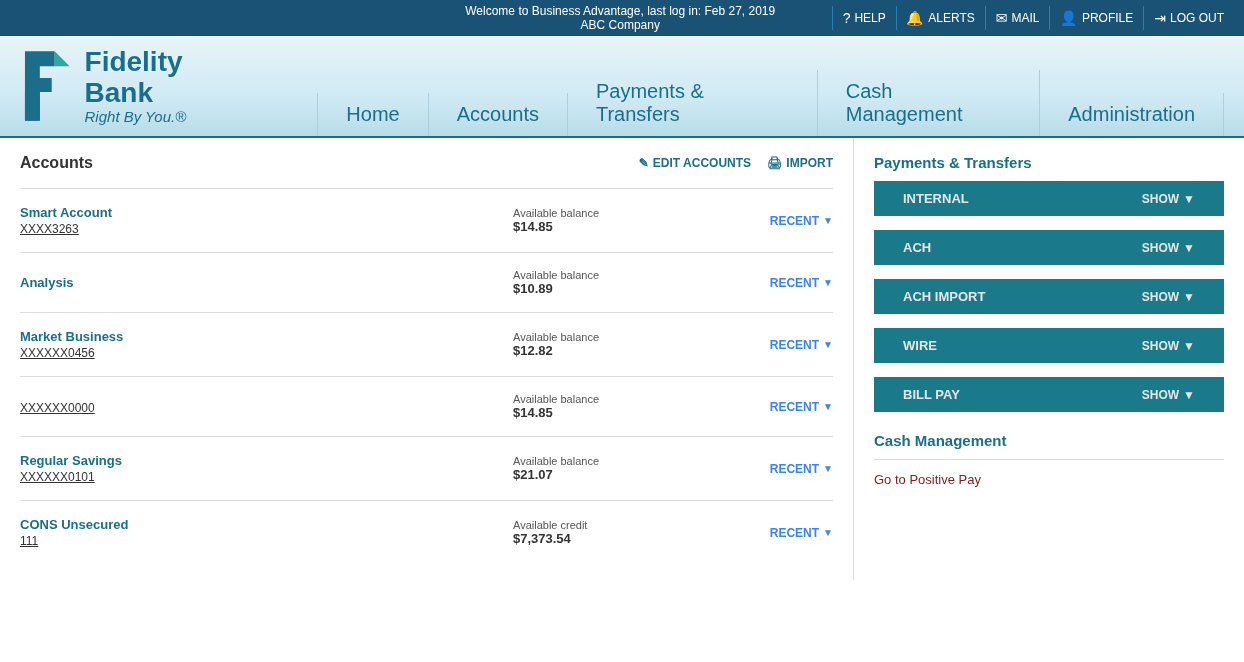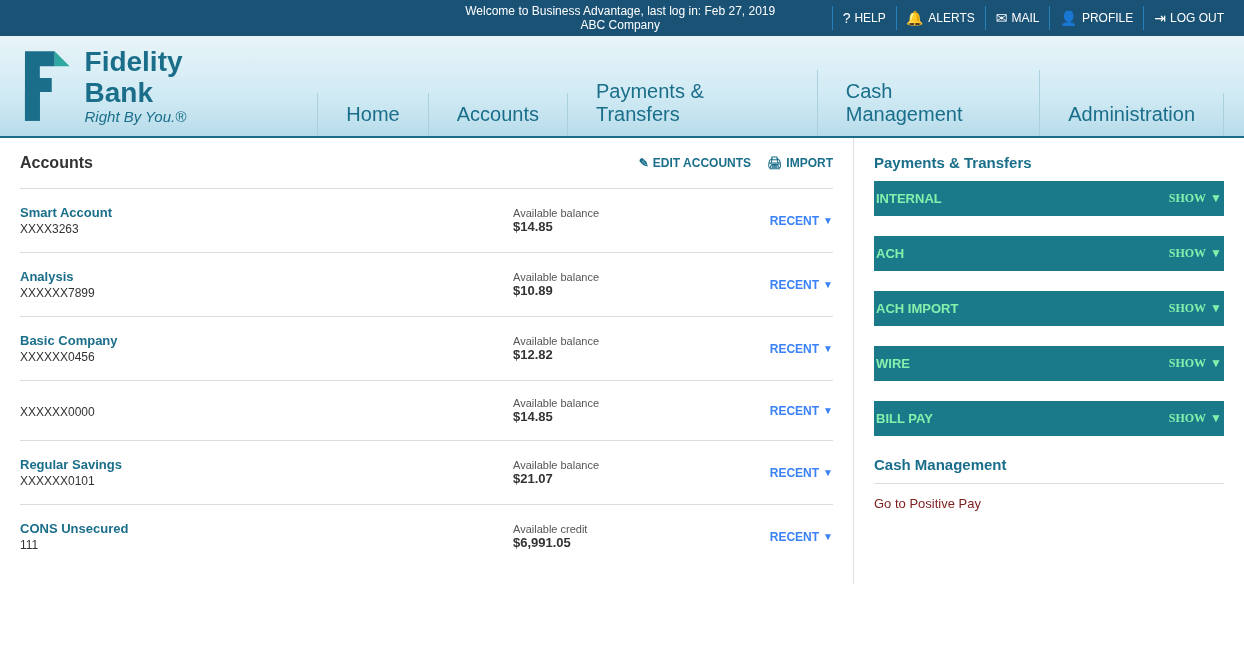--- a/index.html
+++ b/index.html
@@ -133,20 +133,21 @@
     .account-name {
       color: #1a6e8a;
       font-size: 13px;
       font-weight: bold;
       cursor: pointer;
     }
     .account-number {
       color: #333;
       font-size: 12px;
       margin-top: 2px;
+      text-decoration: underline;
     }
     .account-balance-area { }
     .balance-label {
       font-size: 11px;
       color: #555;
     }
     .balance-amount {
       font-size: 13px;
       color: #333;
       font-weight: bold;
@@ -172,36 +173,35 @@
     .panel-section-title {
       font-size: 15px;
       font-weight: bold;
       color: #1a6e8a;
       margin-bottom: 10px;
     }
 
     
     .payment-btn {
       background: #1a7a8a;
-      color: #86efac;
+      color: #e5e5e5;
       display: flex;
       justify-content: space-between;
       align-items: center;
-      padding: 10px 2px;
-      margin-bottom: 20px;
+      padding: 10px 29px;
+      margin-bottom: 14px;
       cursor: pointer;
       font-size: 13px;
       font-weight: bold;
     }
     .show-label {
       display: flex;
       align-items: center;
       gap: 4px;
       font-size: 12px;
-      font-family: Liberation Serif, serif;
     }
 
     
     .cash-mgmt-section {
       margin-top: 20px;
     }
     .cash-mgmt-divider {
       border: none;
       border-top: 1px solid #ddd;
       margin: 8px 0 12px 0;
@@ -296,35 +296,34 @@
       </div>
       <div class="recent-btn">
         <span>RECENT</span>
         <span class="chevron-down">▼</span>
       </div>
     </div>
 
     <div class="account-row">
       <div>
         <div class="account-name">Analysis</div>
-        <div class="account-number">XXXXXX7899</div>
       </div>
       <div class="account-balance-area">
         <div class="balance-label">Available balance</div>
         <div class="balance-amount">$10.89</div>
       </div>
       <div class="recent-btn">
         <span>RECENT</span>
         <span class="chevron-down">▼</span>
       </div>
     </div>
 
     <div class="account-row">
       <div>
-        <div class="account-name">Basic Company</div>
+        <div class="account-name">Market Business</div>
         <div class="account-number">XXXXXX0456</div>
       </div>
       <div class="account-balance-area">
         <div class="balance-label">Available balance</div>
         <div class="balance-amount">$12.82</div>
       </div>
       <div class="recent-btn">
         <span>RECENT</span>
         <span class="chevron-down">▼</span>
       </div>
@@ -359,21 +358,21 @@
       </div>
     </div>
 
     <div class="account-row">
       <div>
         <div class="account-name">CONS Unsecured</div>
         <div class="account-number">111</div>
       </div>
       <div class="account-balance-area">
         <div class="balance-label">Available credit</div>
-        <div class="balance-amount">$6,991.05</div>
+        <div class="balance-amount">$7,373.54</div>
       </div>
       <div class="recent-btn">
         <span>RECENT</span>
         <span class="chevron-down">▼</span>
       </div>
     </div>
 
   </div>
 
   <div class="right-panel">

